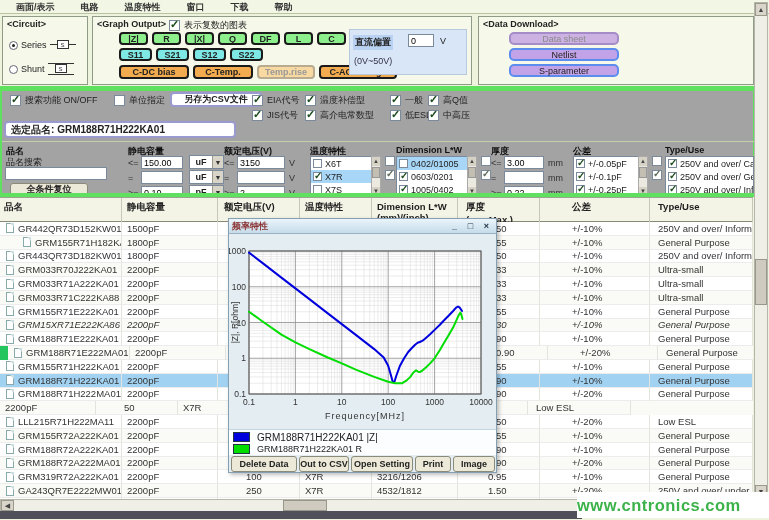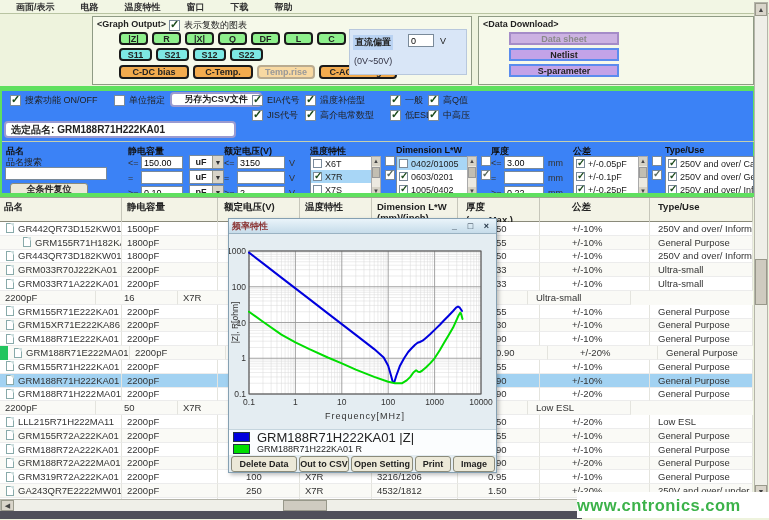--- a/index.html
+++ b/index.html
@@ -15,36 +15,36 @@
   .gbox{position:absolute;border:1px solid #8f9b85;background:#f6f9ea;}
   .gbox .boxtitle{position:absolute;left:4px;top:2px;font-weight:bold;color:#222;}
   
   .btn{position:absolute;display:flex;align-items:center;justify-content:center;
        font-weight:bold;border-radius:4px;border:2px solid #1a1a1a;cursor:pointer;}
   .btn.green{background:#8ef08c;}
   .btn.cyan{background:#7de8e4;}
   .btn.orange{background:#f2ab4e;}
   .btn.disabled{background:#f8d9a2;border-color:#b9ab90;color:#999;cursor:default;}
   .pbtn{position:absolute;width:110px;height:13px;display:flex;align-items:center;justify-content:center;
-        font-weight:bold;border-radius:0;background:#c3a3e8;border:2px solid #5b8cee;cursor:pointer;}
+        font-weight:normal;border-radius:5px;background:#c3a3e8;border:2px solid #5b8cee;cursor:pointer;}
   .pbtn.disabled{background:#ccb2e2;border-color:#a58cc8;color:#8a8a8a;cursor:default;}
   .sysbtn{background:#ece9d8;border:1px solid #8a8a7a;border-radius:3px;font-weight:bold;
           display:flex;align-items:center;justify-content:center;cursor:pointer;}
   
   .cb{display:inline-block;width:11px;height:11px;background:#fff;border:1px solid #7a8a9a;
       position:relative;vertical-align:-2px;margin-right:4px;flex:none;}
   .cb.on::after{content:"✓";position:absolute;left:0px;top:-3px;font-size:11px;font-weight:bold;color:#1c4b1c;}
   .radio{display:inline-block;width:9px;height:9px;border-radius:50%;background:#fff;border:1px solid #667;
          position:relative;margin-right:3px;flex:none;}
   .radio.on::after{content:"";position:absolute;left:2px;top:2px;width:3px;height:3px;border-radius:50%;background:#222;}
   .cbrow{display:flex;align-items:center;white-space:nowrap;}
   
   .greenstrip{position:absolute;left:0;width:755px;background:#5fe05f;height:5px;}
   
-  #filterwrap{position:absolute;left:0;top:91px;width:755px;height:105px;background:#3b82f6;
+  #filterwrap{position:absolute;left:0;top:91px;width:755px;height:105px;background:#a3a3a3;
               border-left:2px solid #5fe05f;border-right:2px solid #5fe05f;}
   .fcol-h{position:absolute;font-weight:bold;color:#111;}
   .finput{position:absolute;height:13px;background:#fff;border:1px solid #7a8a9a;font-size:9px;
           padding:0 2px;font-family:"Liberation Sans",sans-serif;}
   .oplbl{position:absolute;color:#333;}
   .unitbox{position:absolute;height:14px;background:#fff;border:1px solid #7a8a9a;display:flex;align-items:center;}
   .unitbox .ut{width:22px;text-align:center;font-weight:bold;}
   .unitbox .dd{width:11px;height:12px;background:#d8d4c8;border-left:1px solid #9a9a8a;
                font-size:7px;display:flex;align-items:center;justify-content:center;color:#333;}
   .flist{position:absolute;background:#fff;border:1px solid #7a8a9a;}
@@ -112,20 +112,41 @@
 <div id="app">
   <div id="menubar">
       <div class="menu-item">画面/表示</div>
       <div class="menu-item">电路</div>
       <div class="menu-item">温度特性</div>
       <div class="menu-item">窗口</div>
       <div class="menu-item">下载</div>
       <div class="menu-item">帮助</div>
     </div>
 
+  <div class="gbox" id="circuit-box" style="left:2px;top:16px;width:86px;height:69px;">
+    <div class="boxtitle">&lt;Circuit&gt;</div>
+    <div id="circ-opts"></div>
+  <div class="cbrow" style="position: absolute; left: 6px; top: 22px;">
+        <span class="radio on"></span>
+        <span>Series</span>
+        <span class="circicon" style="margin-left: 3px;">
+          <span class="wire"></span>
+          <span class="elem">S</span>
+        </span>
+      </div>
+      <div class="cbrow" style="position: absolute; left: 6px; top: 46px;">
+        <span class="radio"></span>
+        <span>Shunt</span>
+        <span class="circicon shunt" style="margin-left: 3px;">
+          <span class="wire"></span>
+          <span class="wire2"></span>
+          <span class="elem">S</span>
+        </span>
+      </div>
+    </div>
 
   <div class="gbox" id="graph-box" style="left:92px;top:16px;width:380px;height:69px;">
     <div class="boxtitle">&lt;Graph Output&gt;</div>
     <div class="cbrow" style="position:absolute;left:76px;top:2px;">
       <span class="cb on"></span>
       <span>表示复数的图表</span>
     </div>
     <div id="zbtns">
         <div class="btn green" style="left: 26px; top: 15px; width: 29px; height: 13px; font-size: 9px;">|Z|</div>
         <div class="btn green" style="left: 59px; top: 15px; width: 29px; height: 13px; font-size: 9px;">R</div>
@@ -508,20 +529,24 @@
           <span>0.33</span>
         </div>
         <div class="tcell" style="width: 110px; padding-left: 32px;">
           <span>+/-10%</span>
         </div>
         <div class="tcell" style="width: 103px; padding-left: 8px;">
           <span>Ultra-small</span>
         </div>
       </div>
       <div class="trow alt" style="top: 69px;">
+        <div class="tcell" style="width: 122px; padding-left: 3px;">
+          <span class="ficon"></span>
+          <span>GRM033R71C222KA88</span>
+        </div>
         <div class="tcell" style="width: 96px; padding-left: 5px;">
           <span>2200pF</span>
         </div>
         <div class="tcell" style="width: 82px; padding-left: 28px;">
           <span>16</span>
         </div>
         <div class="tcell" style="width: 72px; padding-left: 5px;">
           <span>X7R</span>
         </div>
         <div class="tcell" style="width: 86px; padding-left: 5px;">
@@ -557,21 +582,21 @@
         <div class="tcell" style="width: 82px; padding-left: 30px;">
           <span>0.55</span>
         </div>
         <div class="tcell" style="width: 110px; padding-left: 32px;">
           <span>+/-10%</span>
         </div>
         <div class="tcell" style="width: 103px; padding-left: 8px;">
           <span>General Purpose</span>
         </div>
       </div>
-      <div class="trow alt" style="top: 96.6px;">
+      <div class="trow alt" style="top: 96.6px; font-style: italic;">
         <div class="tcell" style="width: 122px; padding-left: 3px;">
           <span class="ficon"></span>
           <span>GRM15XR71E222KA86</span>
         </div>
         <div class="tcell" style="width: 96px; padding-left: 5px;">
           <span>2200pF</span>
         </div>
         <div class="tcell" style="width: 82px; padding-left: 28px;">
           <span>25</span>
         </div>
@@ -1062,21 +1087,21 @@
         <text x="17" y="162" font-size="8.5" text-anchor="end" fill="#333" font-family="Liberation Sans, sans-serif">0.1</text>
         <rect x="20" y="16" width="232" height="143" fill="none" stroke="#555" stroke-width="1"></rect>
         <polyline points="20.0,17.6 34.0,28.4 52.4,42.6 66.4,53.4 80.4,64.1 98.8,78.4 112.8,89.1 126.8,99.9 145.2,114.1 154.7,122.5 159.2,130.7 162.0,140.5 163.7,146.8 165.2,147.5 167.4,140.5 171.0,130.7 175.1,123.3 179.2,117.0 182.6,113.3 186.1,109.7 188.6,107.8 190.8,107.0 193.6,105.7 196.9,102.9 201.1,99.2 205.6,94.9 210.9,89.8 215.1,85.3 219.6,80.7 224.1,76.0 227.1,72.7 229.0,71.5 230.8,72.7 233.0,76.0" fill="none" stroke="#0000dd" stroke-width="2" stroke-linejoin="round" stroke-linecap="round"></polyline>
         <polyline points="20.0,76.7 34.0,86.7 52.4,99.6 66.4,107.3 80.4,114.1 98.8,122.5 112.8,128.4 126.8,134.6 145.2,141.9 159.2,146.8 166.0,148.2 173.2,148.2 177.7,145.4 181.3,141.9 184.4,137.5 187.1,135.3 189.1,136.7 190.8,137.1 193.6,135.3 196.9,132.5 201.1,128.4 205.6,123.3 210.9,115.0 215.1,107.8 219.6,100.2 224.1,92.6 227.7,84.7 229.7,80.2 231.4,77.5 232.5,80.2 233.5,84.0" fill="none" stroke="#00dd00" stroke-width="2" stroke-linejoin="round" stroke-linecap="round"></polyline>
         <text x="136" y="184" font-size="9" text-anchor="middle" fill="#333" font-family="Liberation Sans, sans-serif" letter-spacing="1">Frequency[MHz]</text>
         <text transform="rotate(-90)" x="-87.5" y="9" font-size="8.5" text-anchor="middle" fill="#333" font-family="Liberation Sans, sans-serif">|Z|, R[ohm]</text>
       </svg>
     <div id="dlg-legend">
         <div class="legrow">
           <span class="legsw" style="background: rgb(0, 0, 221);"></span>
-          <span style="font-size: 13px;">GRM188R71H222KA01 |Z|</span>
+          <span style="font-size: 10px;">GRM188R71H222KA01 |Z|</span>
         </div>
         <div class="legrow">
           <span class="legsw" style="background: rgb(0, 221, 0);"></span>
           <span style="font-size: 9px;">GRM188R71H222KA01 R</span>
         </div>
       </div>
     <div id="dlg-btns">
         <div class="sysbtn" style="position: absolute; left: 2px; top: 0px; width: 66px; height: 16px; font-size: 9px;">Delete Data</div>
         <div class="sysbtn" style="position: absolute; left: 70px; top: 0px; width: 50px; height: 16px; font-size: 9px;">Out to CSV</div>
         <div class="sysbtn" style="position: absolute; left: 122px; top: 0px; width: 62px; height: 16px; font-size: 9px;">Open Setting</div>

